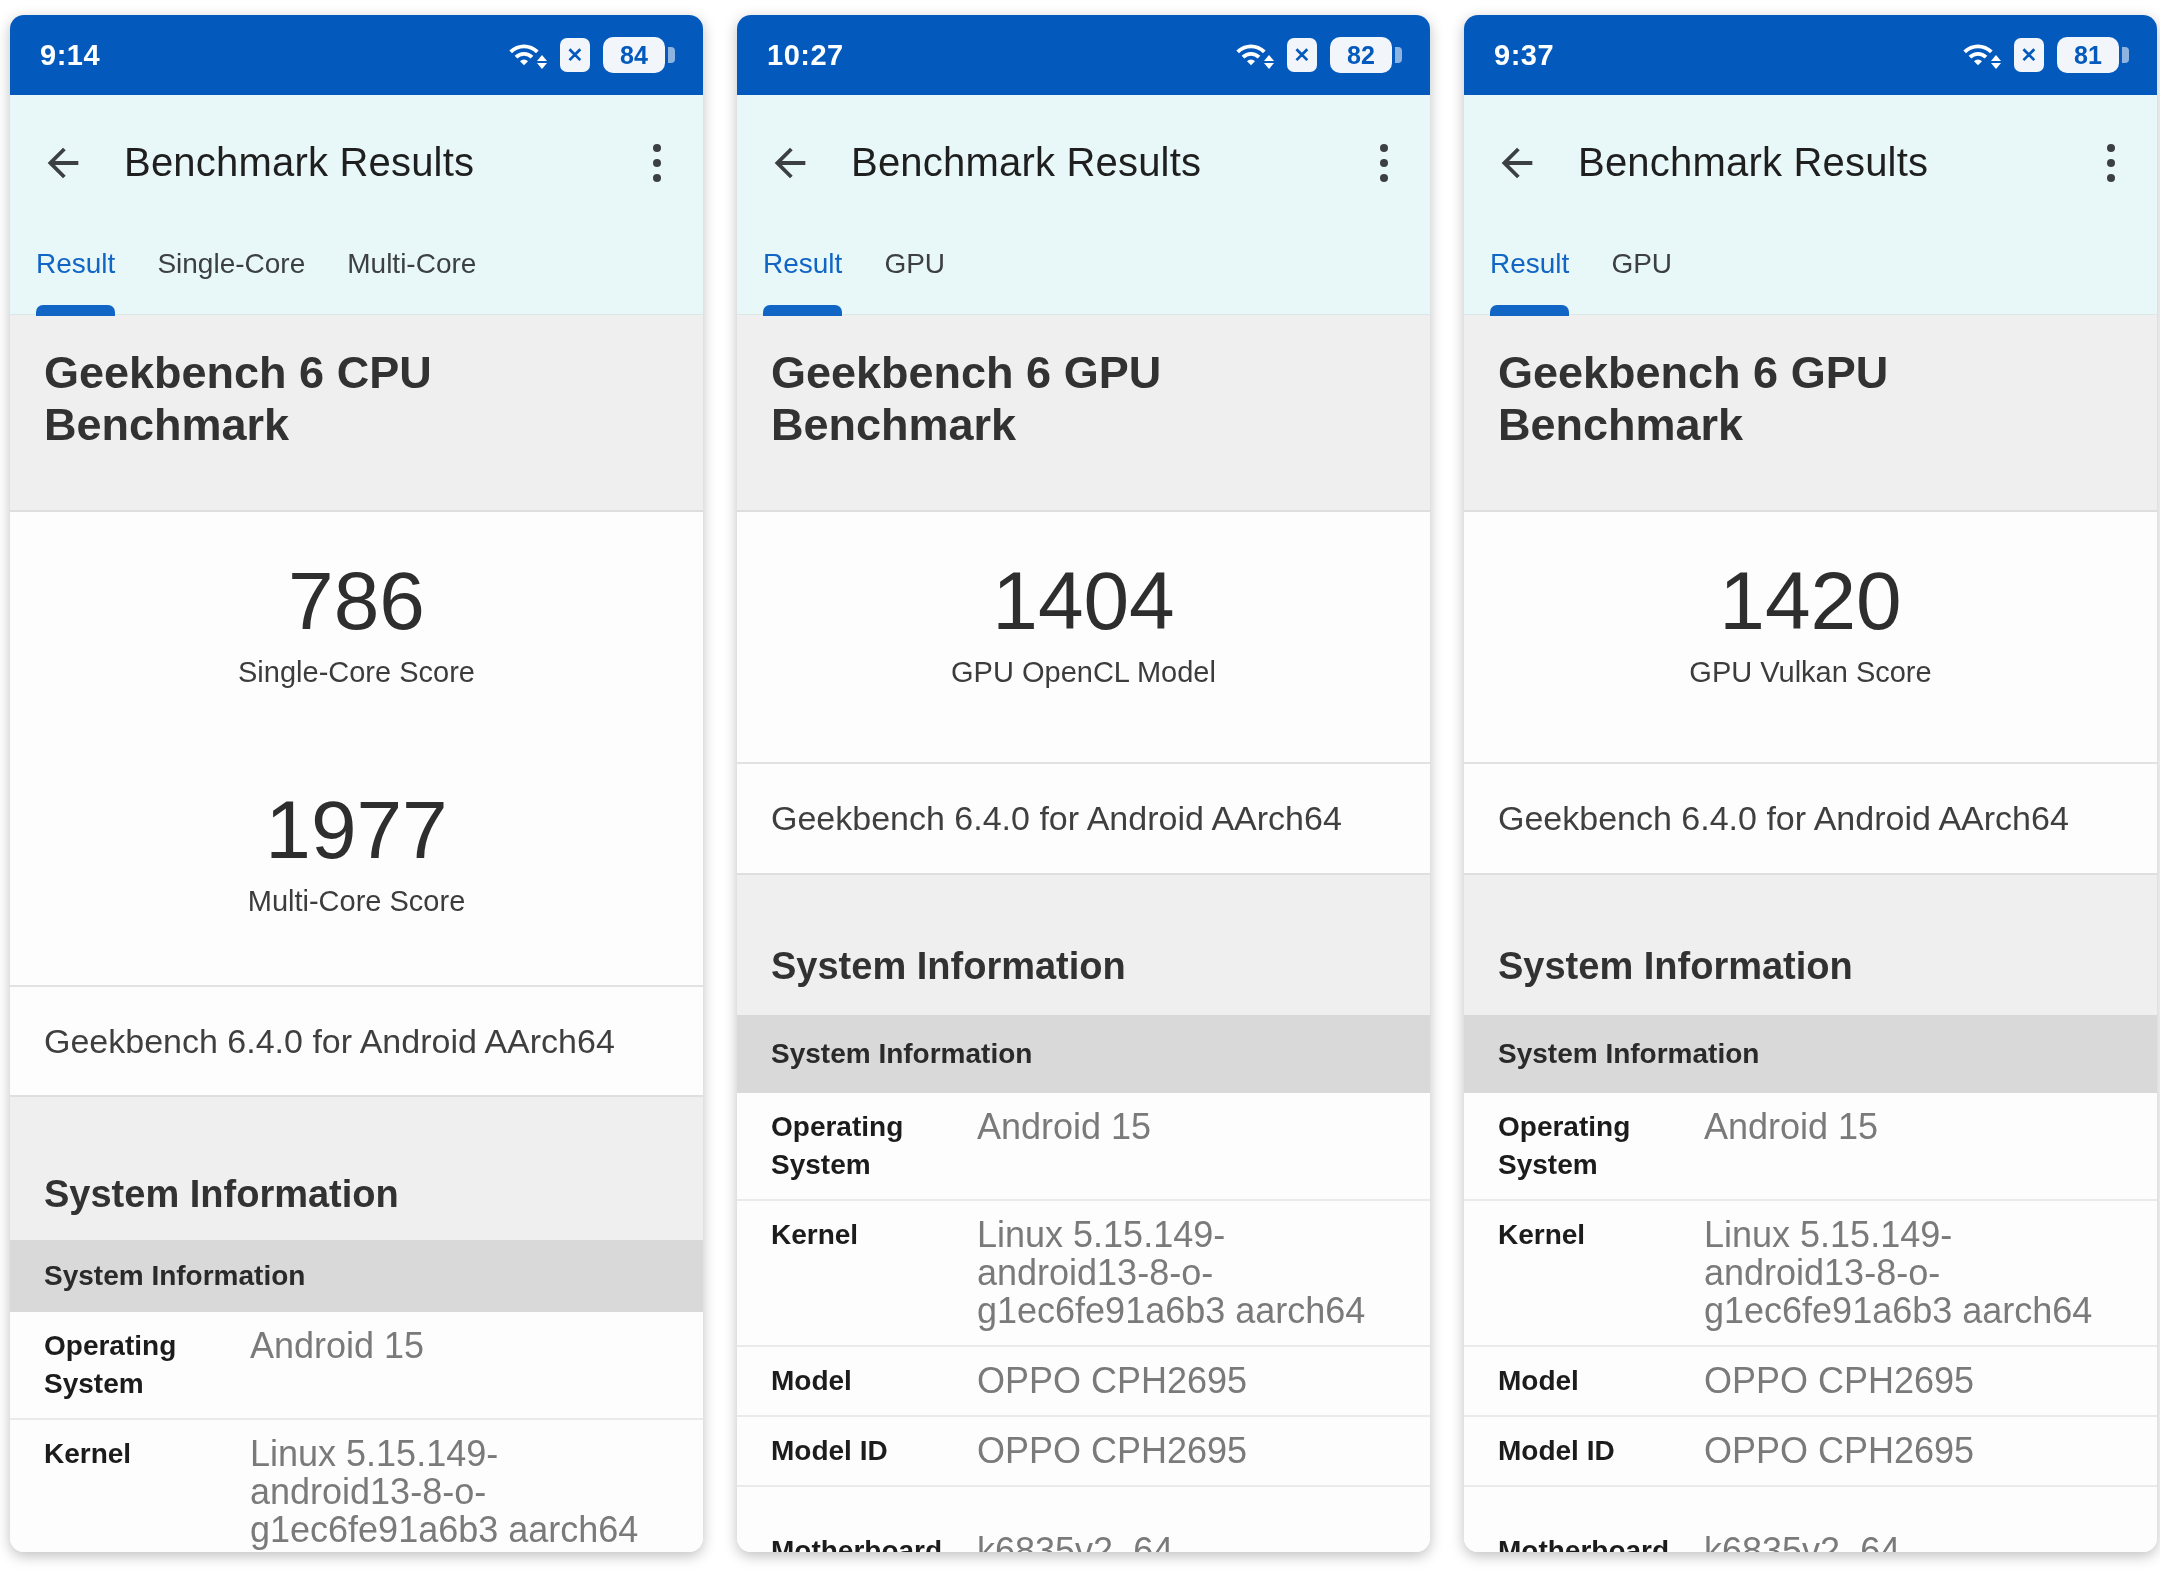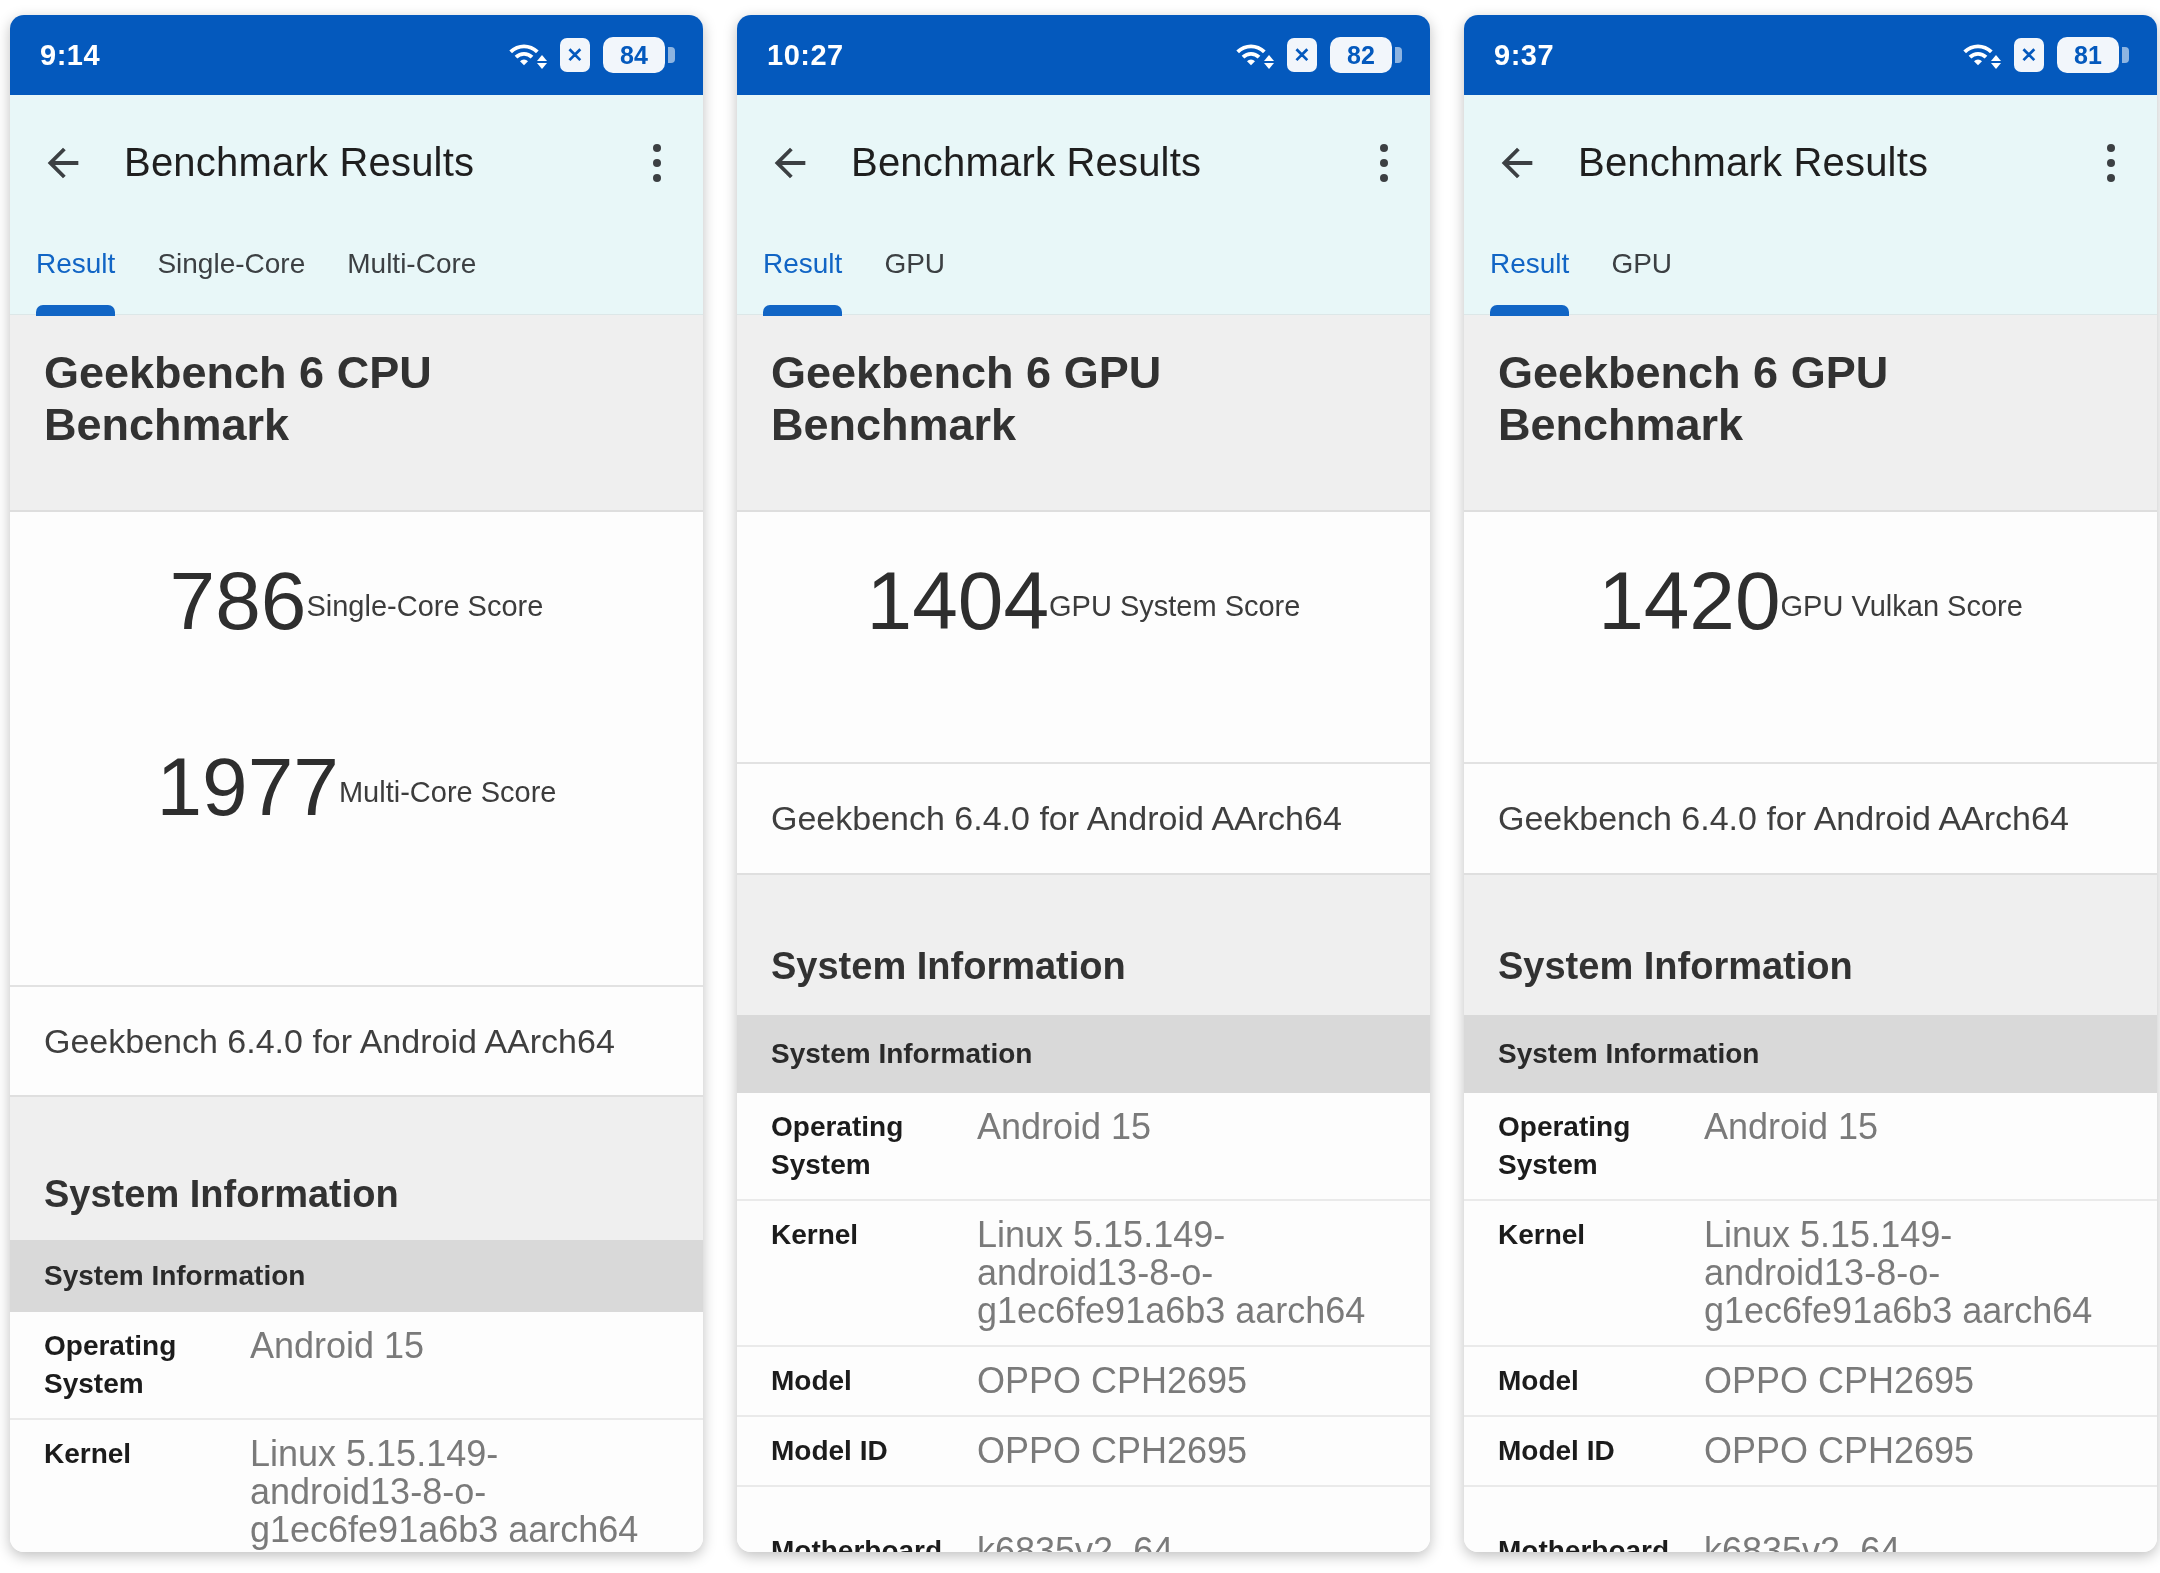--- a/index.html
+++ b/index.html
@@ -75,21 +75,21 @@
   .bench-title { font-size: 45px; font-weight: 700; color: #323232; }
   .result-heading { font-size: 38px; font-weight: 700; color: #323232; margin-top: 55px; }
 
   
   .score-card {
     flex: none; background: #FDFDFD; display: flex; flex-direction: column; align-items: center;
     padding-top: 44px;
   }
   .phone--cpu .score-card { height: 473px; }
   .phone--gpu .score-card { height: 250px; }
-  .score { display: flex; flex-direction: row; align-items: center; }
+  .score { display: flex; flex-direction: column; align-items: center; }
   .score + .score { margin-top: 96px; }
   .score-num { font-size: 82px; font-weight: 500; color: #2E2E2E; line-height: 1.1; }
   .score-label { font-size: 29px; font-weight: 500; color: #3C3C3C; margin-top: 10px; }
 
   
   .version-card {
     flex: none; background: #FDFDFD; border-top: 2px solid #E2E2E2;
     display: flex; align-items: center; padding-left: 34px;
     font-size: 34px; color: #3F3F3F;
   }
@@ -233,21 +233,21 @@
       <span class="tab active">Result</span>
       <span class="tab">GPU</span>
     </div>
     <div class="sec-top">
       <div class="bench-title">Geekbench 6 GPU Benchmark</div>
       <div class="result-heading">Result</div>
     </div>
     <div class="score-card">
       <div class="score">
         <div class="score-num">1404</div>
-        <div class="score-label">GPU System Score</div>
+        <div class="score-label">GPU OpenCL Model</div>
       </div>
     </div>
     <div class="version-card">Geekbench 6.4.0 for Android AArch64</div>
     <div class="sec-sysinfo">
       <div class="sysinfo-heading">System Information</div>
     </div>
     <div class="table-header">System Information</div>
     <div class="rows">
       <div class="row">
         <span class="row-label">Operating System</span>

